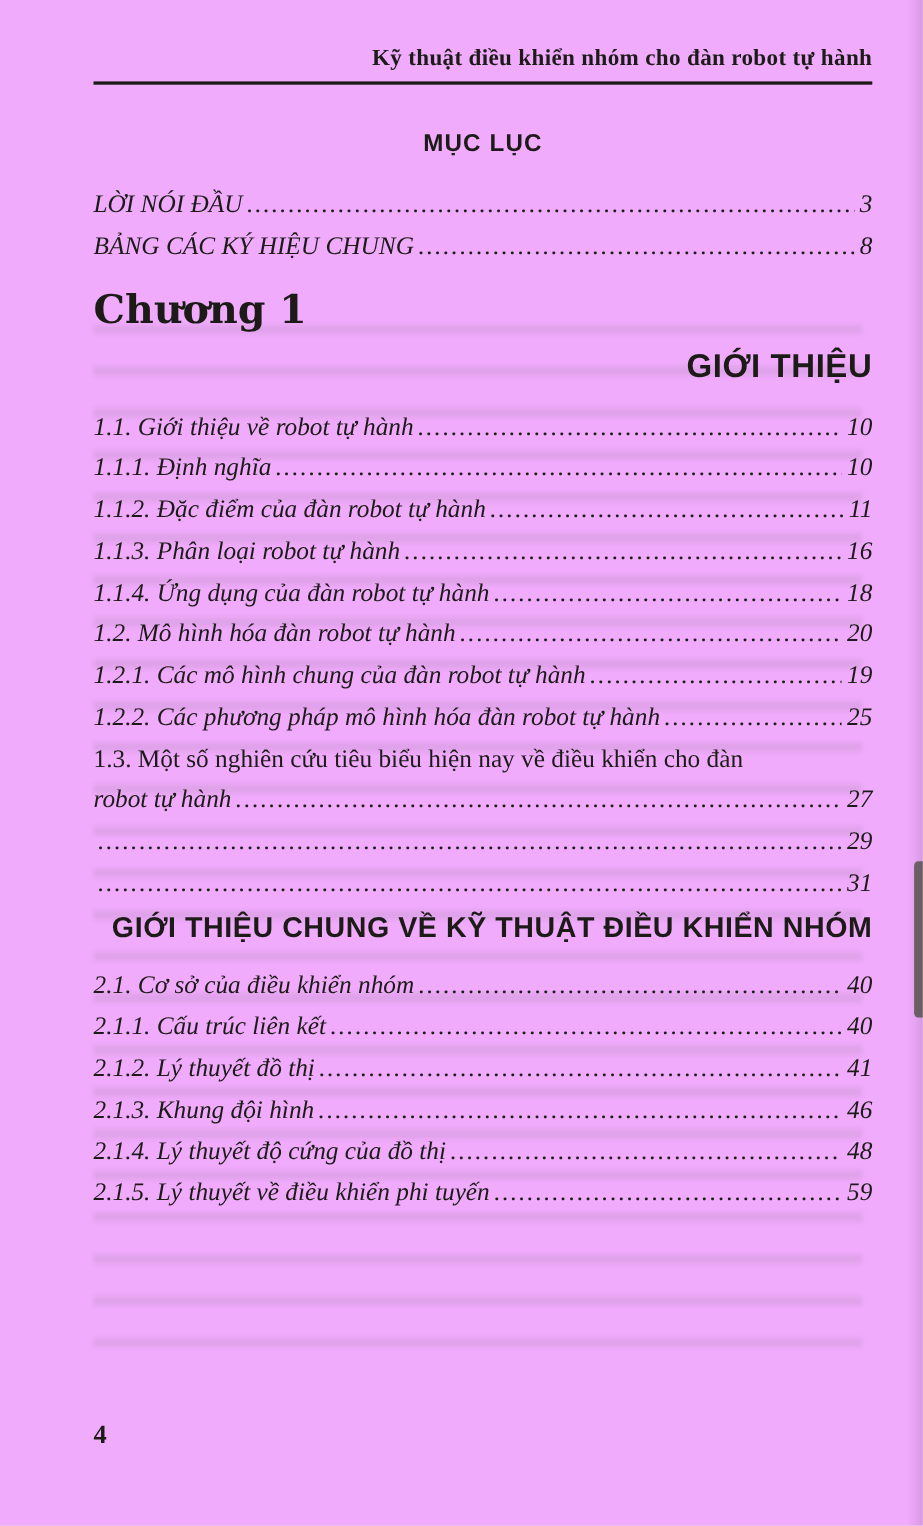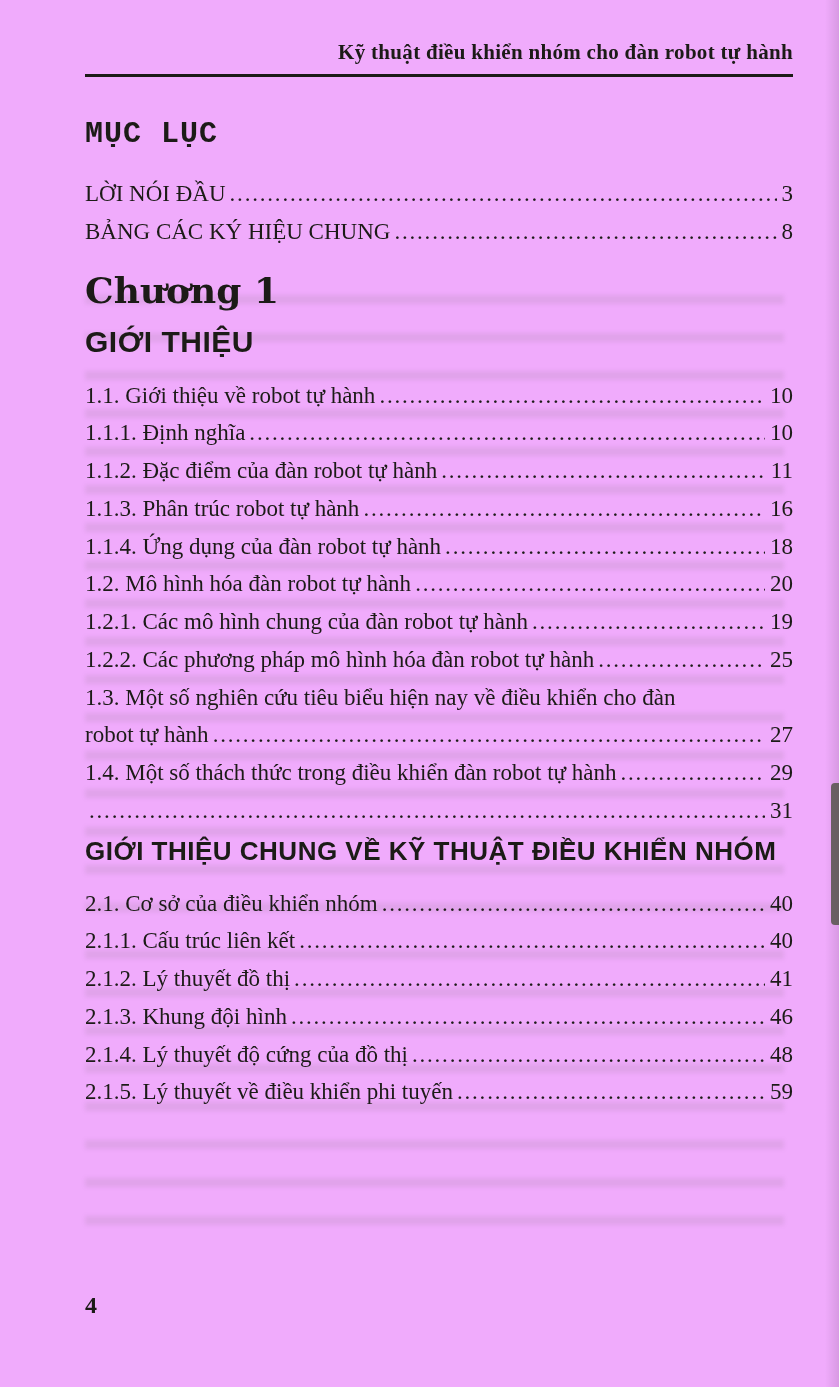--- a/index.html
+++ b/index.html
@@ -27,33 +27,34 @@
     font-size: 21px;
     letter-spacing: 0.3px;
   }
   .head-rule {
     height: 3px;
     background: #1c1b17;
     margin-top: 9px;
   }
   .toc-title {
     margin: 40px 0 30px;
-    text-align: left;
-    font-family: Liberation Mono, monospace;
-    font-weight: bold;
-    font-size: 30px;
+    text-align: center;
+    font-family: Liberation Sans, sans-serif;
+    font-weight: bold;
+    font-size: 22px;
     letter-spacing: 1px;
   }
   .toc-list { }
   .toc-row {
     display: flex;
     align-items: center;
     font-size: 23px;
     line-height: 1.12;
     margin-bottom: 12px;
+    font-style: italic;
   }
   .toc-line1 {
     font-size: 23px;
     line-height: 1.12;
     margin-bottom: 12px;
   }
   .toc-label { white-space: nowrap; }
   .leader {
     flex: 1;
     overflow: hidden;
@@ -64,21 +65,21 @@
   .pageno { white-space: nowrap; }
   .chapter-kicker {
     margin: 24px 0 14px;
     text-align: left;
     font-family: "DejaVu Serif", serif;
     font-weight: bold;
     font-size: 36px;
   }
   .chapter-title {
     margin: 0 0 24px;
-    text-align: left;
+    text-align: right;
     font-family: "Liberation Sans", sans-serif;
     font-weight: bold;
     font-size: 30px;
     letter-spacing: 0.5px;
   }
   .chapter-title.small { font-size: 26px; }
   .folio {
     position: absolute;
     left: 85px;
     bottom: 68px;
@@ -160,21 +161,21 @@
           <span class="toc-label">1.1.1. Định nghĩa</span>
           <span class="leader">............................................................................................................................................................................................................................</span>
           <span class="pageno">10</span>
         </div>
         <div class="toc-row">
           <span class="toc-label">1.1.2. Đặc điểm của đàn robot tự hành</span>
           <span class="leader">............................................................................................................................................................................................................................</span>
           <span class="pageno">11</span>
         </div>
         <div class="toc-row">
-          <span class="toc-label">1.1.3. Phân trúc robot tự hành</span>
+          <span class="toc-label">1.1.3. Phân loại robot tự hành</span>
           <span class="leader">............................................................................................................................................................................................................................</span>
           <span class="pageno">16</span>
         </div>
         <div class="toc-row">
           <span class="toc-label">1.1.4. Ứng dụng của đàn robot tự hành</span>
           <span class="leader">............................................................................................................................................................................................................................</span>
           <span class="pageno">18</span>
         </div>
         <div class="toc-row">
           <span class="toc-label">1.2. Mô hình hóa đàn robot tự hành</span>
@@ -191,21 +192,20 @@
           <span class="leader">............................................................................................................................................................................................................................</span>
           <span class="pageno">25</span>
         </div>
         <div class="toc-line1">1.3. Một số nghiên cứu tiêu biểu hiện nay về điều khiển cho đàn</div>
         <div class="toc-row">
           <span class="toc-label">robot tự hành</span>
           <span class="leader">............................................................................................................................................................................................................................</span>
           <span class="pageno">27</span>
         </div>
         <div class="toc-row">
-          <span class="toc-label">1.4. Một số thách thức trong điều khiển đàn robot tự hành</span>
           <span class="leader">............................................................................................................................................................................................................................</span>
           <span class="pageno">29</span>
         </div>
         <div class="toc-row">
           <span class="leader">............................................................................................................................................................................................................................</span>
           <span class="pageno">31</span>
         </div>
       </div>
 
 

